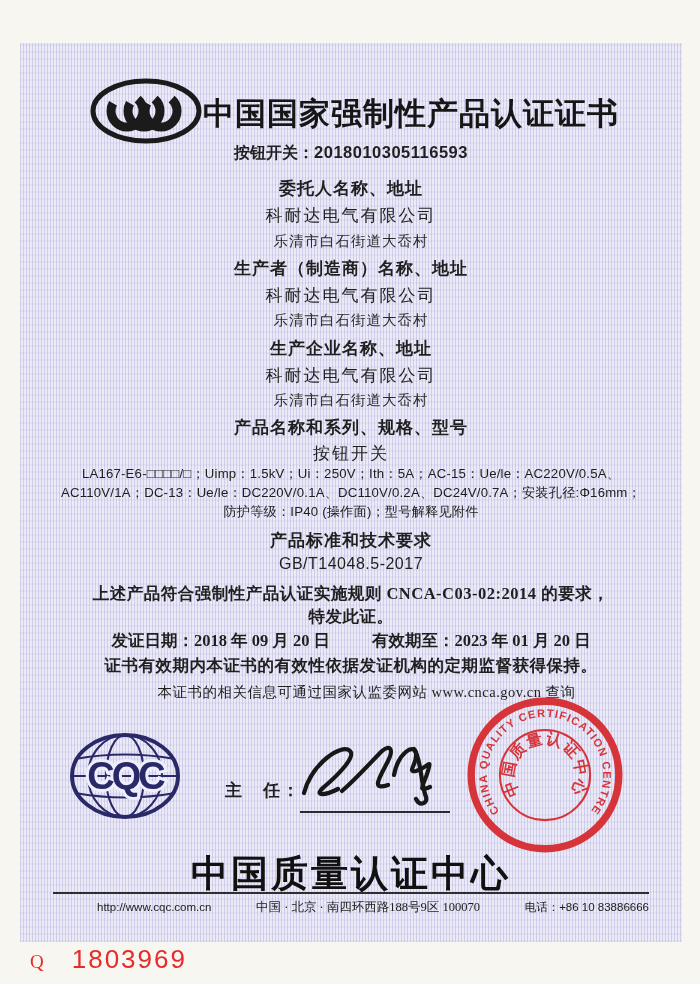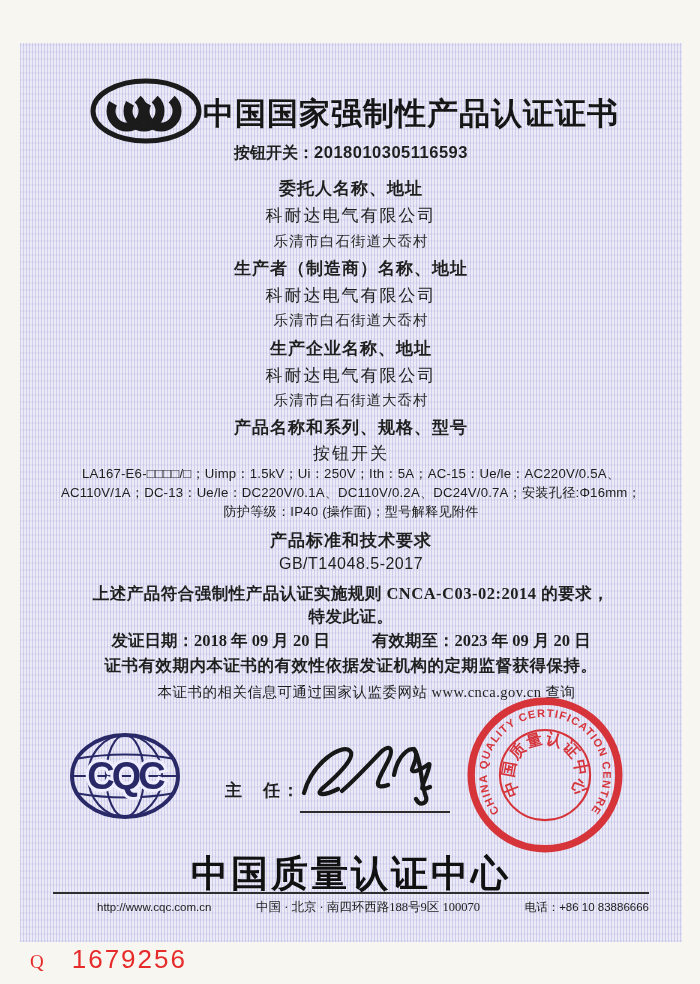--- a/index.html
+++ b/index.html
@@ -120,21 +120,21 @@
     <div>防护等级：IP40 (操作面)；型号解释见附件</div>
   </div>
 
   <div class="line hdr-label" style="top:486px">产品标准和技术要求</div>
   <div class="line val" style="top:512px; font-family:'Liberation Sans',sans-serif; font-size:16px; letter-spacing:.5px;">GB/T14048.5-2017</div>
 
   <div class="line compliance" style="top:540px">上述产品符合强制性产品认证实施规则 CNCA-C03-02:2014 的要求，</div>
   <div class="line compliance" style="top:563px">特发此证。</div>
 
   <div class="line dates">
-    <span>发证日期：</span><span>2018 年 09 月 20 日</span><span class="gap"></span><span>有效期至：</span><span>2023 年 09 月 20 日</span>
+    <span>发证日期：</span><span>2018 年 09 月 20 日</span><span class="gap"></span><span>有效期至：</span><span>2023 年 01 月 20 日</span>
   </div>
 
   <div class="line note-bold">证书有效期内本证书的有效性依据发证机构的定期监督获得保持。</div>
   <div class="line note">本证书的相关信息可通过国家认监委网站 www.cnca.gov.cn 查询</div>
 
   <svg class="cqc-logo" width="114" height="90" viewBox="0 0 114 90" aria-hidden="true">
     <g fill="none" stroke="#2a2968">
       <ellipse cx="57" cy="45" rx="53" ry="41" stroke-width="4"></ellipse>
       <ellipse cx="57" cy="45" rx="37" ry="41" stroke-width="2"></ellipse>
       <ellipse cx="57" cy="45" rx="19" ry="41" stroke-width="2"></ellipse>
@@ -178,14 +178,14 @@
   <div class="footerbar">
     <span>http://www.cqc.com.cn</span>
     <span class="addr-mid">中国 · 北京 · 南四环西路188号9区  100070</span>
     <span><span>电话：</span><span>+86 10 83886666</span></span>
   </div>
 
 </div>
 
 <div class="serial">
   <span class="q">Q</span>
-  <span class="digits">1679256</span>
+  <span class="digits">1803969</span>
 </div>
 
 </body></html>

